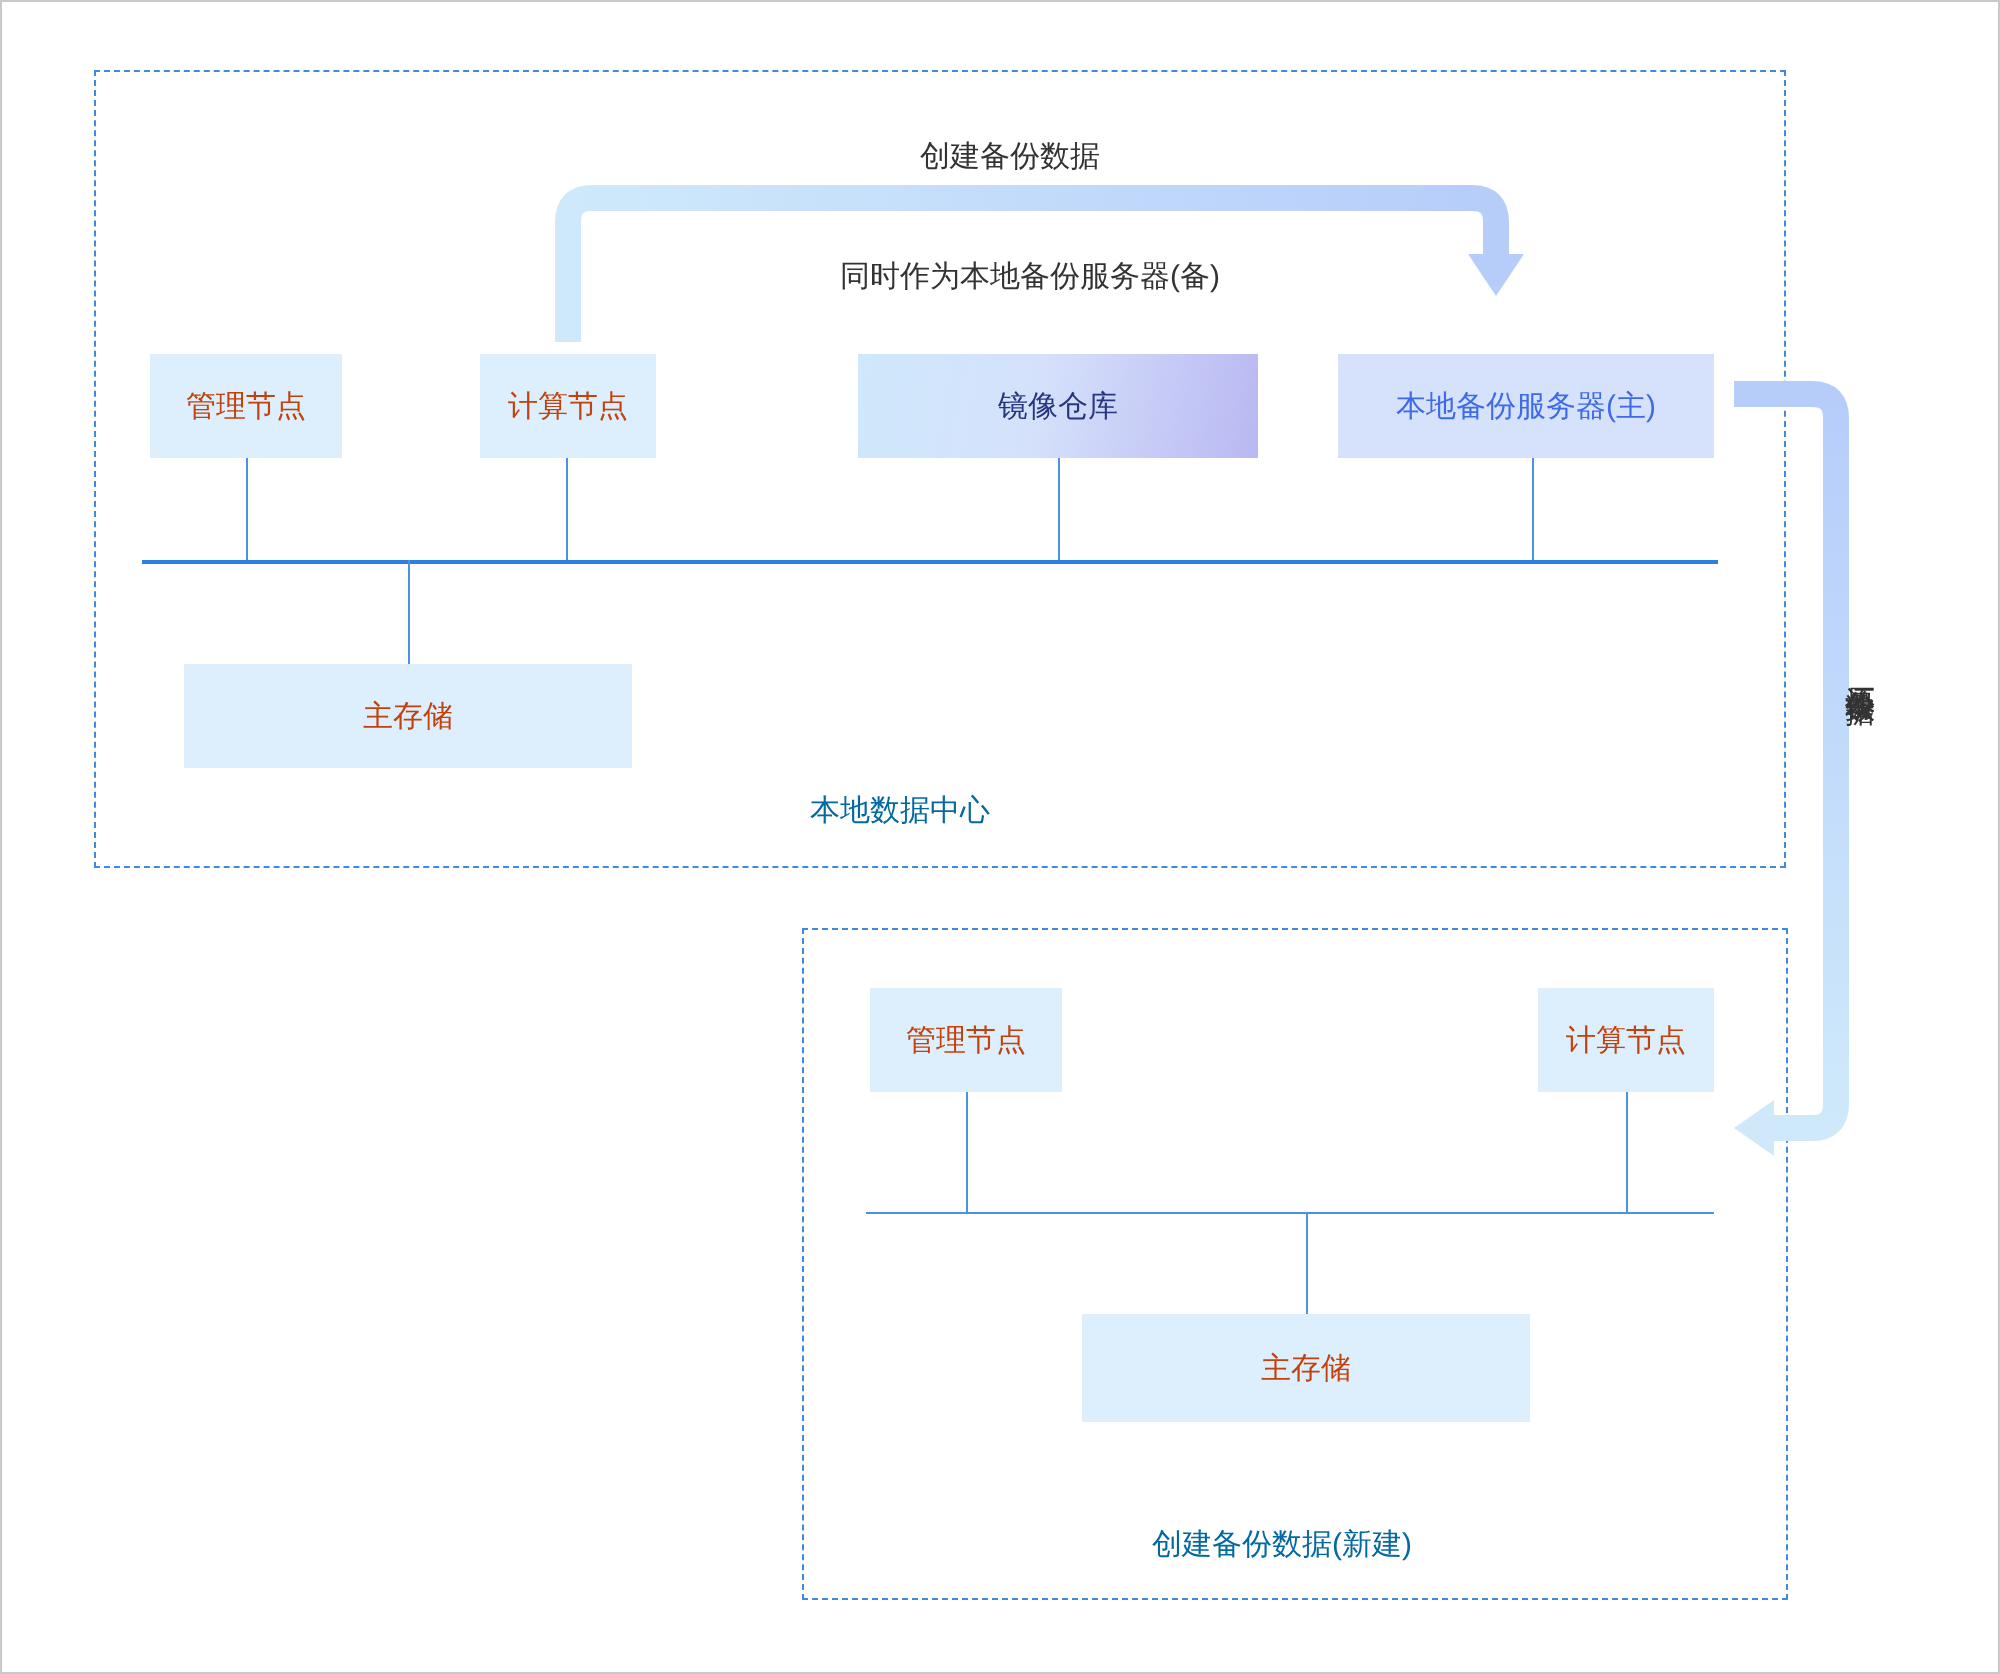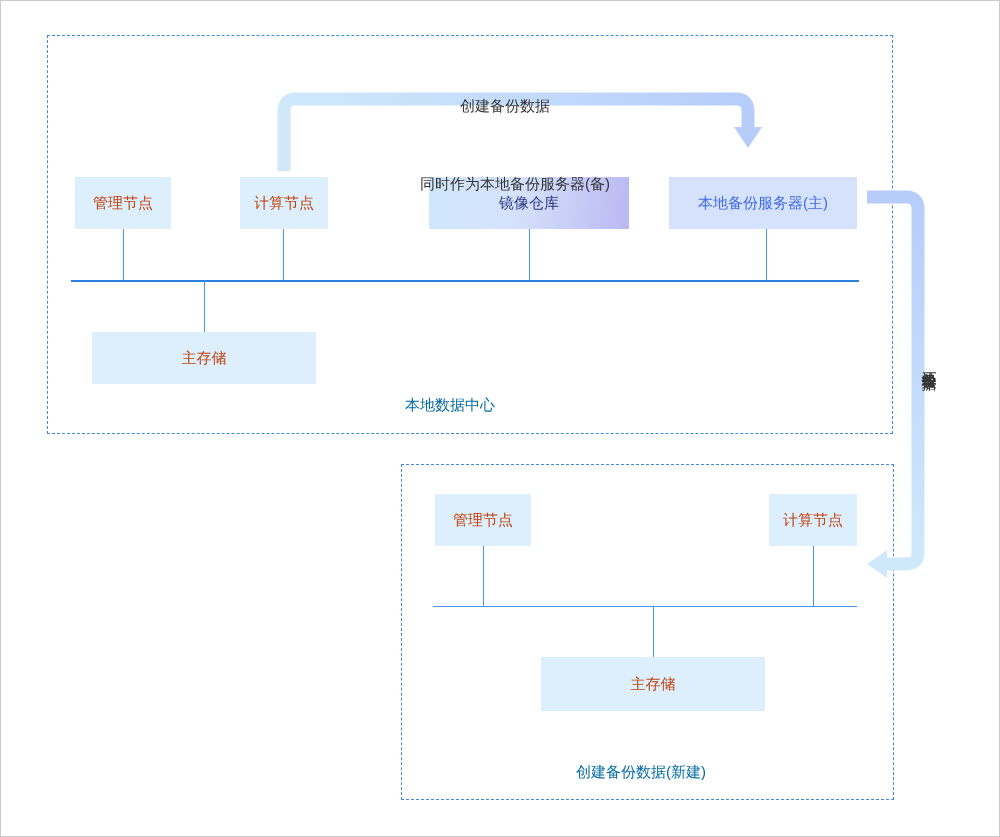--- a/index.html
+++ b/index.html
@@ -102,24 +102,23 @@
   #drop-mgmt-bottom    { left: 482px; top: 545px; height: 60px; }
   #drop-comp-bottom    { left: 812px; top: 545px; height: 60px; }
   #drop-storage-bottom { left: 652px; top: 605px; height: 51px; }
 
   
   .flow-caption {
     position: absolute;
     color: #333333;
     font-size: 15px;
     white-space: nowrap;
-    margin-top: 28px;
   }
   #caption-create { left: 459px; top: 68px; }
-  #caption-dual   { left: 419px; top: 146px; }
+  #caption-dual   { left: 419px; top: 128px; }
   #caption-restore {
     left: 921px;
     top: 330px;
     writing-mode: vertical-rl;
     text-orientation: upright;
     letter-spacing: 1px;
     line-height: 1;
   }
 
   

